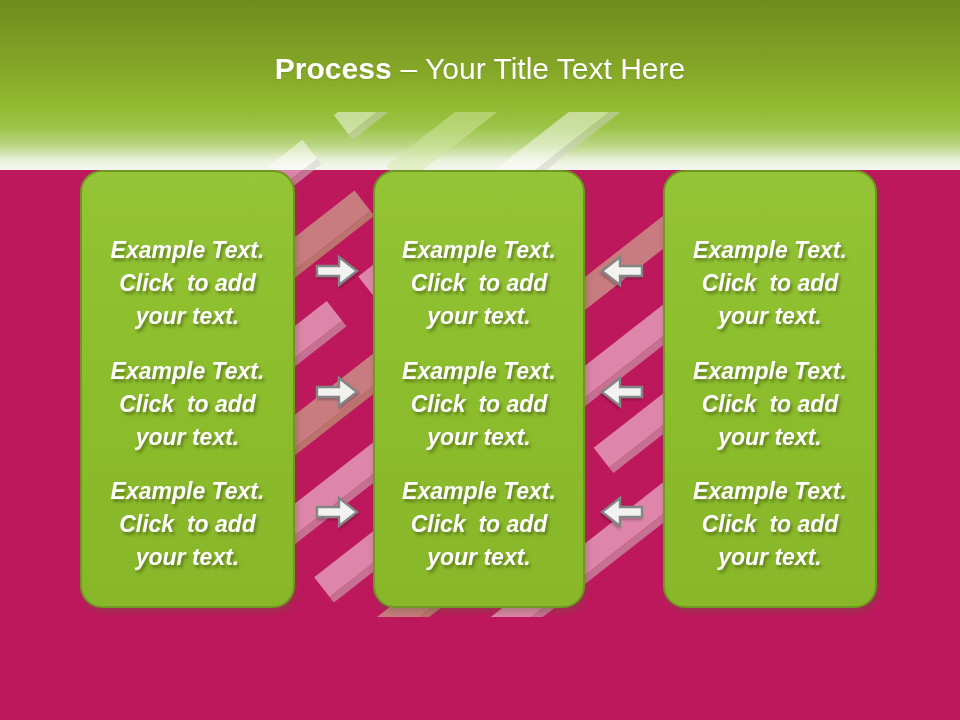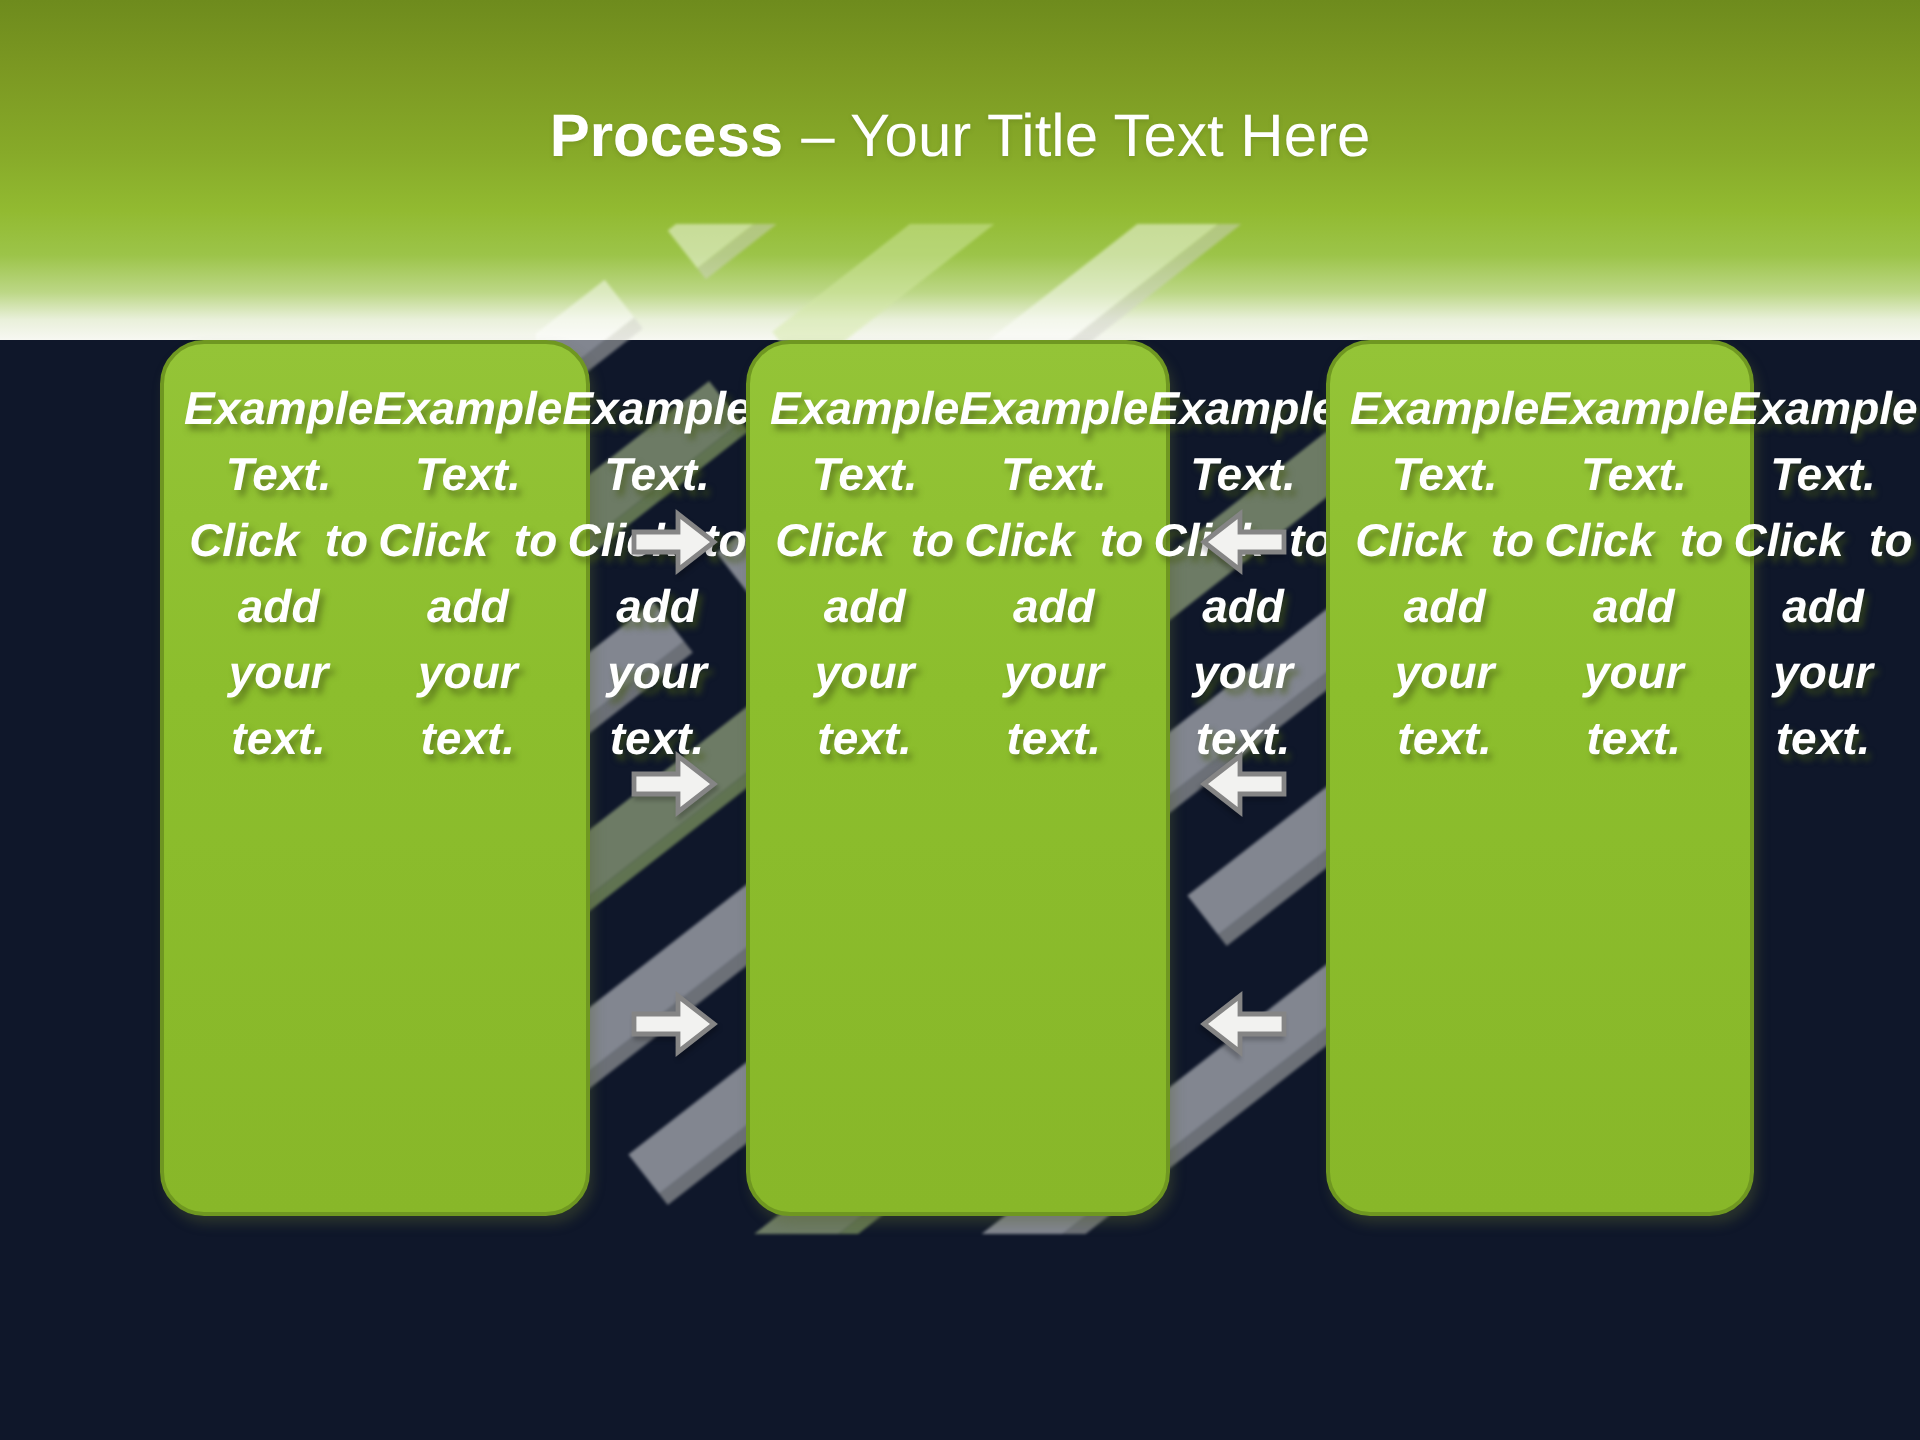--- a/index.html
+++ b/index.html
@@ -1,18 +1,18 @@
 <!DOCTYPE html>
 <html><head>
 <meta charset="utf-8">
 <style>
   html,body{margin:0;padding:0;background:#e8e8e8;}
   .slide{
     position:relative;width:960px;height:720px;overflow:hidden;
-    background:#0f172a;
+    background:#be185d;
     font-family:"Liberation Sans", sans-serif;
   }
   
   .header{
     position:absolute;left:0;top:0;width:960px;height:170px;
     background:linear-gradient(180deg,
       #6e8b1d 0%, #7b9822 20%, #87aa29 45%, #92ba31 62%,
       #9cc449 75%, #bcd786 86%, #e9f0da 94%, #f7f8f2 100%);
   }
   .title{
@@ -26,22 +26,22 @@
   .maze{
     position:absolute;left:268px;top:112px;opacity:.48;
     filter:blur(.7px);
   }
   
   .column{
     position:absolute;top:170px;height:438px;box-sizing:border-box;
     background:linear-gradient(180deg,#94c437 0%,#8cbe2d 40%,#88b729 100%);
     border:2px solid #6f9721;border-radius:22px;
     box-shadow:2px 4px 6px rgba(90,100,50,.35);
-    display:flex;flex-direction:row;justify-content:space-between;
-    padding:16px 10px 32px;
+    display:flex;flex-direction:column;justify-content:space-between;
+    padding:62px 10px 32px;
   }
   .col-1{left:80px;width:215px;}
   .col-2{left:373px;width:212px;}
   .col-3{left:663px;width:214px;}
   .tb{
     height:99px;color:#ffffff;font-style:italic;font-weight:600;
     font-size:23px;line-height:33px;text-align:center;white-space:pre-wrap;
     text-shadow:2px 3px 3px rgba(70,90,20,.6);
   }
   

